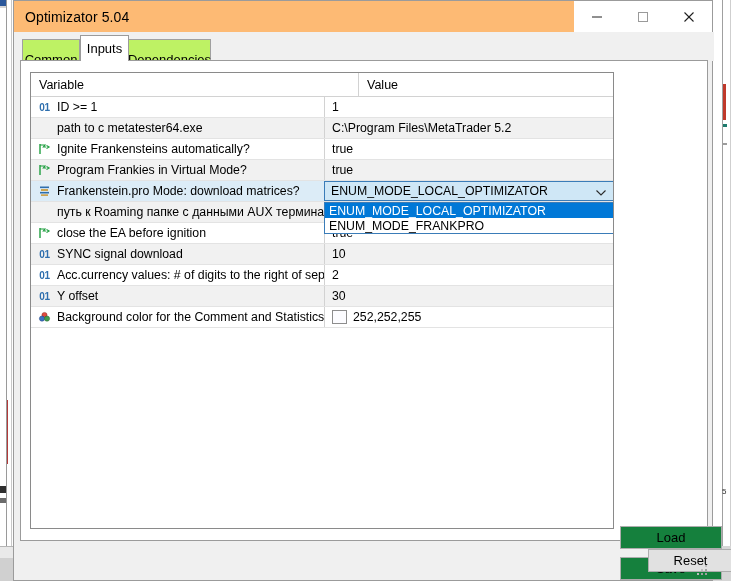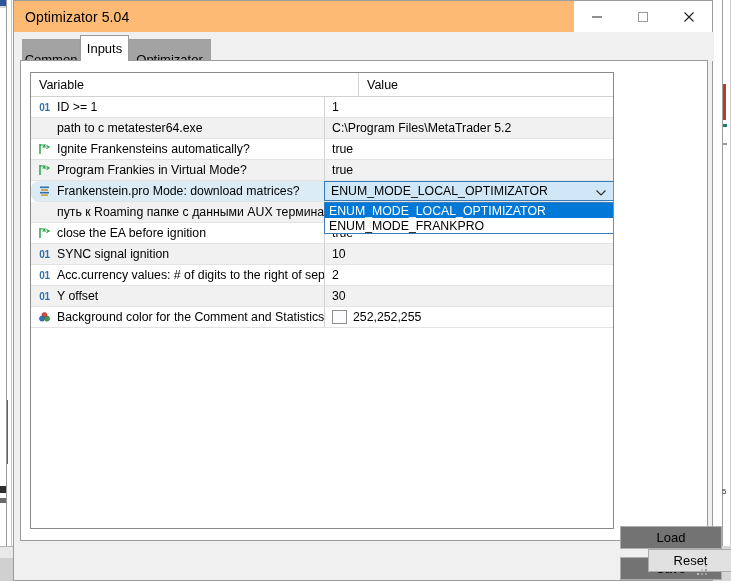--- a/index.html
+++ b/index.html
@@ -120,21 +120,21 @@
   }
   .win-btn svg { display: block; }
 
   
   .tabstrip {
     position: absolute; left: 0; top: 31px; width: 700px; height: 29px;
     background: #f0f0f0;
   }
   .tab {
     position: absolute; top: 7px; height: 39px;
-    background: #a3a3a3;
+    background: #bef264;
     border: 1px solid #a0a0a0;
     border-bottom: none;
     box-sizing: border-box;
     font-size: 13px; color: #000;
     display: flex; align-items: center; justify-content: center;
     padding: 0 8px;
   }
   .tab.active {
     top: 3px; height: 26px;
     background: #ffffff;
@@ -177,21 +177,21 @@
   }
   .hcell.col-var { left: 0; width: 293px; }
   .hcell.col-val { left: 293px; width: 289px; border-left: 1px solid #d2d2d2; margin-left: 34px; }
 
   .grid-row {
     position: relative; height: 20px;
     border-bottom: 1px solid #e3e3e3;
     background: #ffffff;
   }
   .grid-row.alt { background: #f1f1f1; }
-  .grid-row.selected { background: #dcecf7; border-radius: 8px; }
+  .grid-row.selected { background: #dcecf7; }
   .cell-var {
     position: absolute; left: 0; top: 0; width: 293px; height: 20px;
     display: flex; align-items: center;
     font-size: 12.3px; color: #000;
     padding-left: 6px; box-sizing: border-box;
     white-space: nowrap; overflow: hidden;
   }
   .cell-val {
     position: absolute; left: 293px; top: 0; width: 291px; height: 20px;
     display: flex; align-items: center;
@@ -254,21 +254,21 @@
     font-size: 12.3px; color: #000;
     padding-left: 4px;
     box-sizing: border-box;
   }
   .combo-item.hl { background: #0078d7; color: #ffffff; }
 
   
   .side-btn {
     position: absolute;
     width: 102px; height: 23px;
-    background: #737373;
+    background: #15803d;
     border: 1px solid #adadad;
     box-sizing: border-box;
     font-size: 13px; color: #000;
     display: flex; align-items: center; justify-content: center;
   }
   #btn-load { left: 599px; top: 465px; }
   #btn-save { left: 599px; top: 496px; }
 
   
   .footer-btn {
@@ -335,21 +335,21 @@
             <line x1="1.5" y1="1.5" x2="10.5" y2="10.5" stroke="#202020" stroke-width="1.1"></line>
             <line x1="10.5" y1="1.5" x2="1.5" y2="10.5" stroke="#202020" stroke-width="1.1"></line>
           </svg>
         </div>
       </div>
     </div>
 
     <div class="tabstrip">
       <div class="tab" id="tab-common">Common</div>
       <div class="tab active" id="tab-inputs">Inputs</div>
-      <div class="tab" id="tab-dependencies">Optimizator</div>
+      <div class="tab" id="tab-dependencies">Dependencies</div>
     </div>
 
     <div class="tabpage">
 
       <div class="grid">
 
         <div class="grid-header">
           <div class="hcell col-var">Variable</div>
           <div class="hcell col-val">Value</div>
         </div>
@@ -445,21 +445,21 @@
               </svg>
             </span>
             <span>close the EA before ignition</span>
           </div>
           <div class="cell-val">true</div>
         </div>
 
         <div class="grid-row alt">
           <div class="cell-var">
             <span class="ico ico-int">01</span>
-            <span>SYNC signal ignition</span>
+            <span>SYNC signal download</span>
           </div>
           <div class="cell-val">10</div>
         </div>
 
         <div class="grid-row">
           <div class="cell-var">
             <span class="ico ico-int">01</span>
             <span>Acc.currency values: # of digits to the right of sepa...</span>
           </div>
           <div class="cell-val">2</div>

